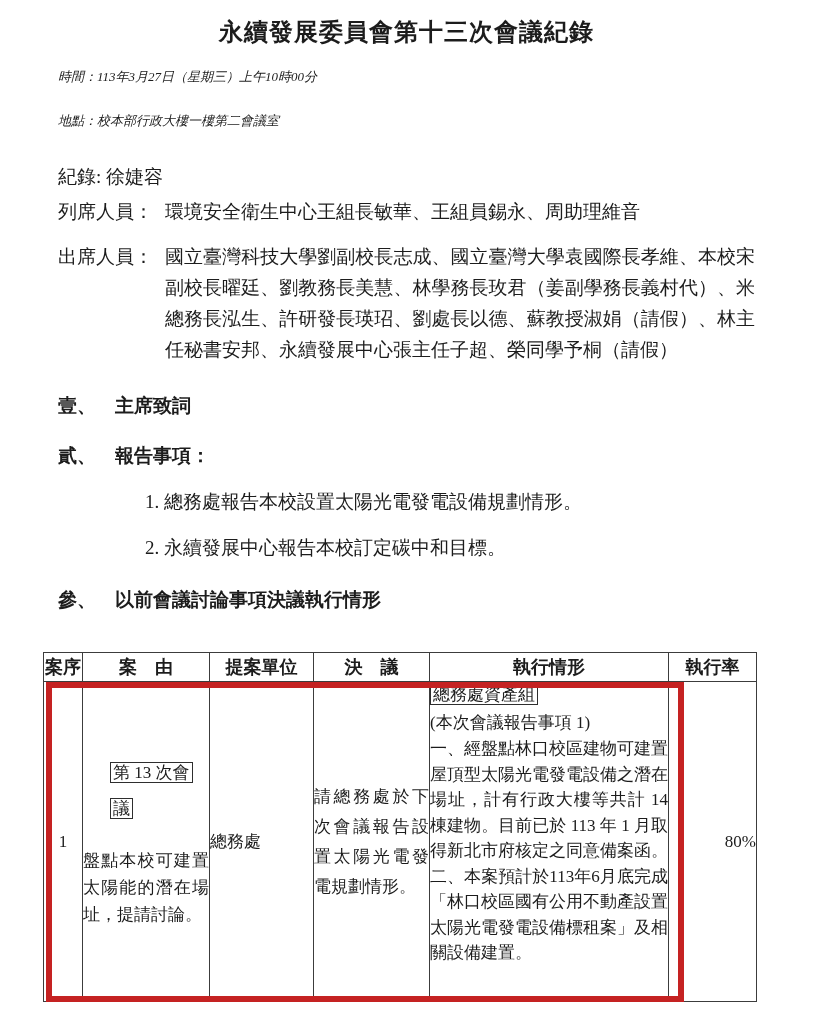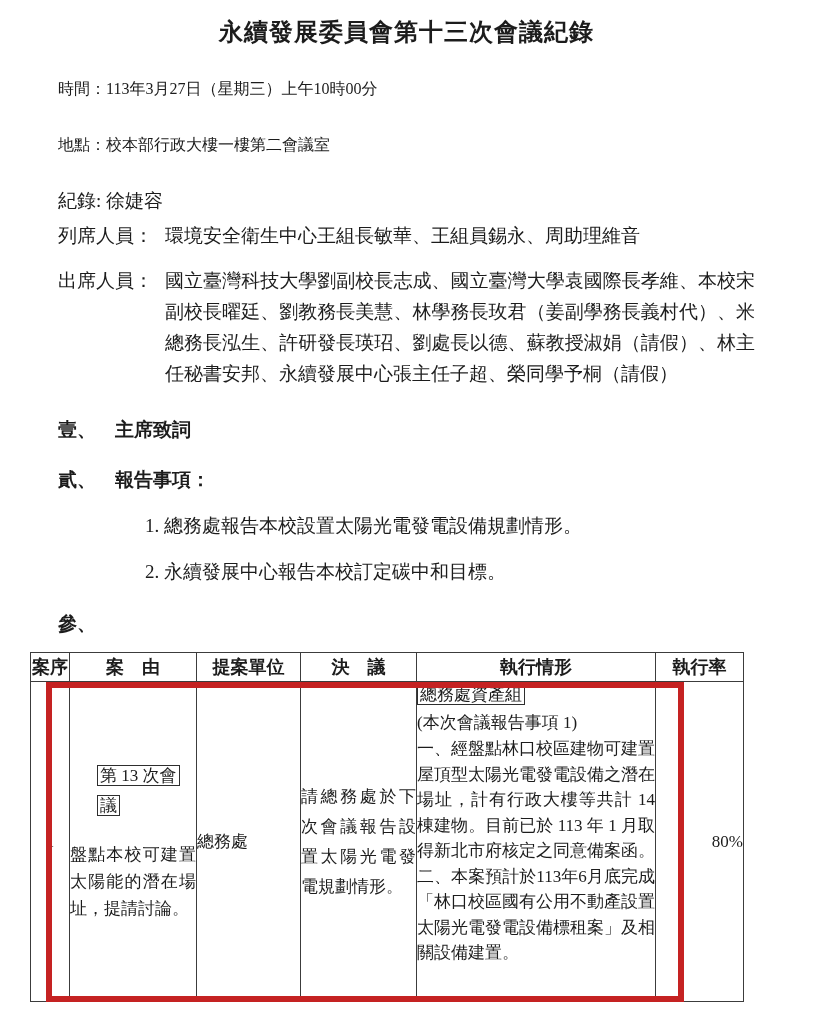--- a/index.html
+++ b/index.html
@@ -17,23 +17,24 @@
   }
   .title {
     margin: 0;
     padding-top: 16px;
     text-align: center;
     font-size: 24px;
     font-weight: bold;
     letter-spacing: 1px;
   }
   .meta-line {
-    margin: 26px 58px 0 58px;
-    font-size: 16px;
-    line-height: 30px;
+    margin: 14px 58px 0 58px;
+    font-size: 13px;
+    line-height: 30px;
+    font-style: italic;
   }
   .chair-row {
     display: flex;
     justify-content: space-between;
     margin: 26px 58px 0 58px;
     font-size: 19px;
     line-height: 30px;
   }
   .hang {
     display: flex;
@@ -65,21 +66,21 @@
     font-size: 19px;
     line-height: 30px;
   }
   .sec1 { margin-top: 26px; }
   .sec2 { margin-top: 20px; }
   .sec3 { margin-top: 22px; }
 
   
   .table-wrap {
     position: absolute;
-    left: 30px;
+    left: 43px;
     top: 652px;
   }
   table.mtable {
     border-collapse: collapse;
     table-layout: fixed;
     width: 713px;
     font-size: 17px;
   }
   table.mtable th, table.mtable td {
     border: 1.5px solid #3c3c3c;
@@ -99,21 +100,21 @@
     text-align: center;
     vertical-align: middle;
     font-size: 17px;
   }
   td.c-subject {
     vertical-align: middle;
     padding: 0 7px;
   }
   .subject-tag-wrap {
     width: 96px;
-    line-height: 30px;
+    line-height: 36px;
     margin-bottom: 20px;
     padding-left: 27px;
   }
   .tag-box {
     border: 1.5px solid #2e2e2e;
     padding: 0 2px;
     -webkit-box-decoration-break: clone;
     box-decoration-break: clone;
   }
   .subject-text {
@@ -197,20 +198,21 @@
   <div class="section-row sec2">
     <span class="section-num">貳、</span>
     <span class="section-title">報告事項：</span>
   </div>
 
   <div class="list-item">1. 總務處報告本校設置太陽光電發電設備規劃情形。</div>
   <div class="list-item">2. 永續發展中心報告本校訂定碳中和目標。</div>
 
   <div class="section-row sec3">
     <span class="section-num">參、</span>
+    <span class="section-title">以前會議討論事項決議執行情形</span>
   </div>
 
   <div class="table-wrap">
     <table class="mtable">
       <colgroup>
         <col style="width:39px">
         <col style="width:127px">
         <col style="width:104px">
         <col style="width:116px">
         <col style="width:239px">

